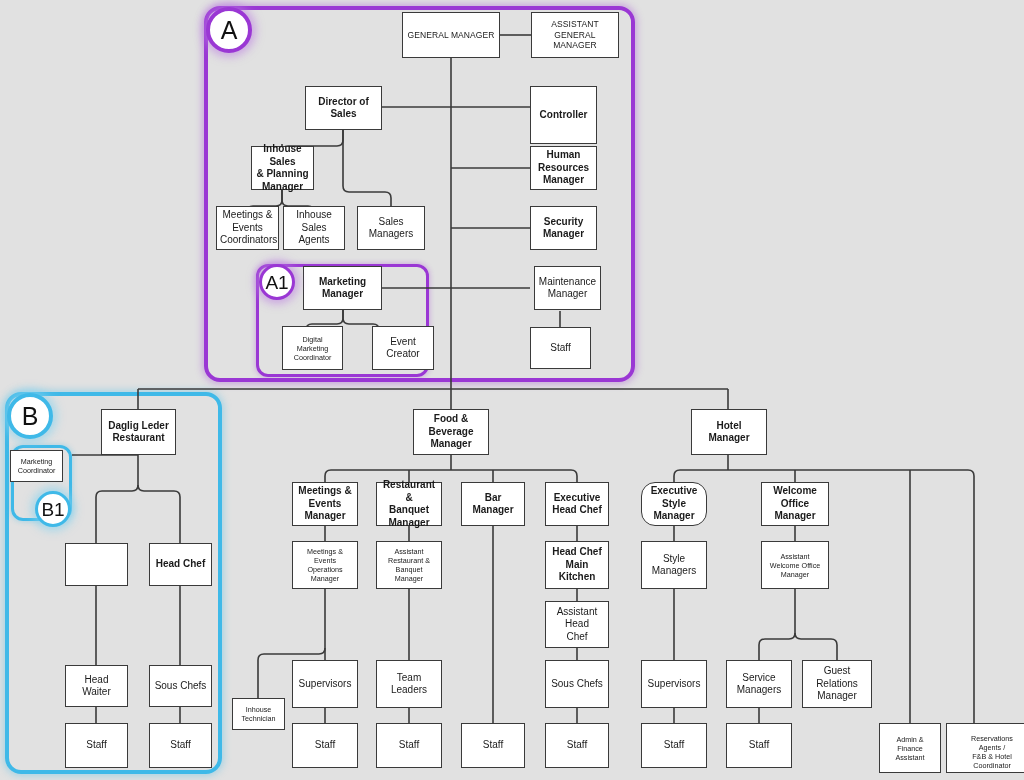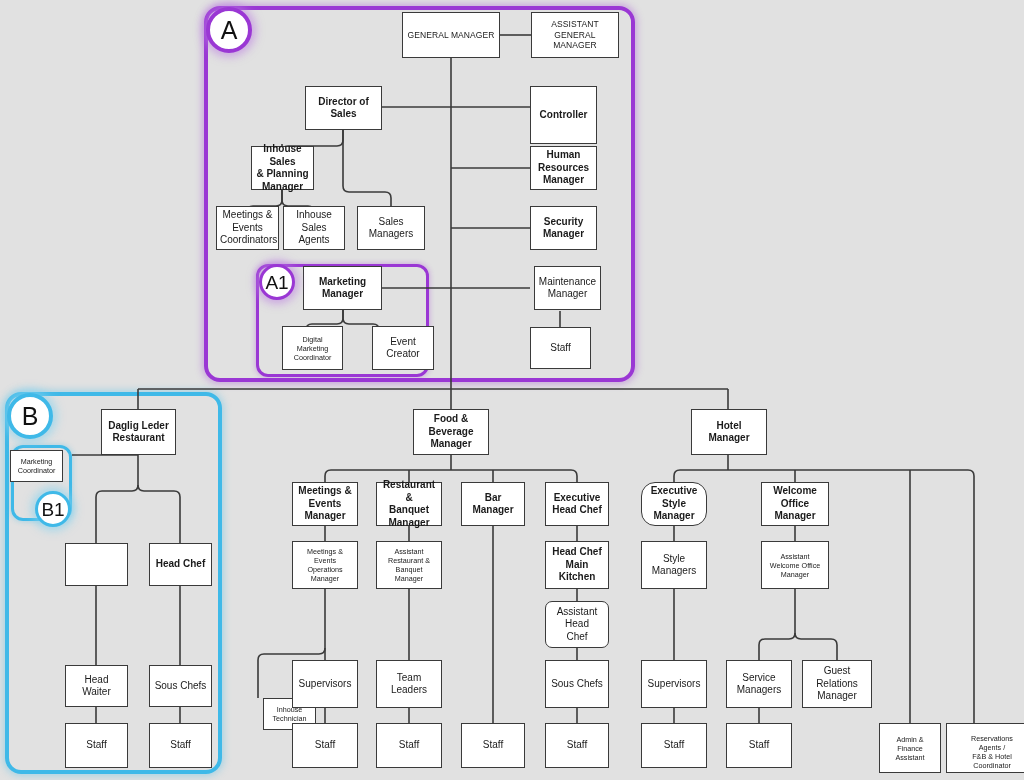--- a/index.html
+++ b/index.html
@@ -363,26 +363,26 @@
 Restaurant &amp;
 Banquet
 Manager</span>
   </div>
 
   <div class="node bold" style="left:545px; top:541px; width:64px; height:48px;">
     <span>Head Chef
 Main Kitchen</span>
   </div>
 
-  <div class="node" style="left:545px; top:601px; width:64px; height:47px;border-radius:7px;">
+  <div class="node" style="left:545px; top:601px; width:64px; height:47px;">
     <span>Assistant Head
 Chef</span>
   </div>
 
-  <div class="node tiny" style="left:232px; top:698px; width:53px; height:32px;margin-left:31px;">
+  <div class="node tiny" style="left:232px; top:698px; width:53px; height:32px;">
     <span>Inhouse
 Technician</span>
   </div>
 
   <div class="node" style="left:292px; top:660px; width:66px; height:48px;">
     <span>Supervisors</span>
   </div>
 
   <div class="node" style="left:376px; top:660px; width:66px; height:48px;">
     <span>Team Leaders</span>

